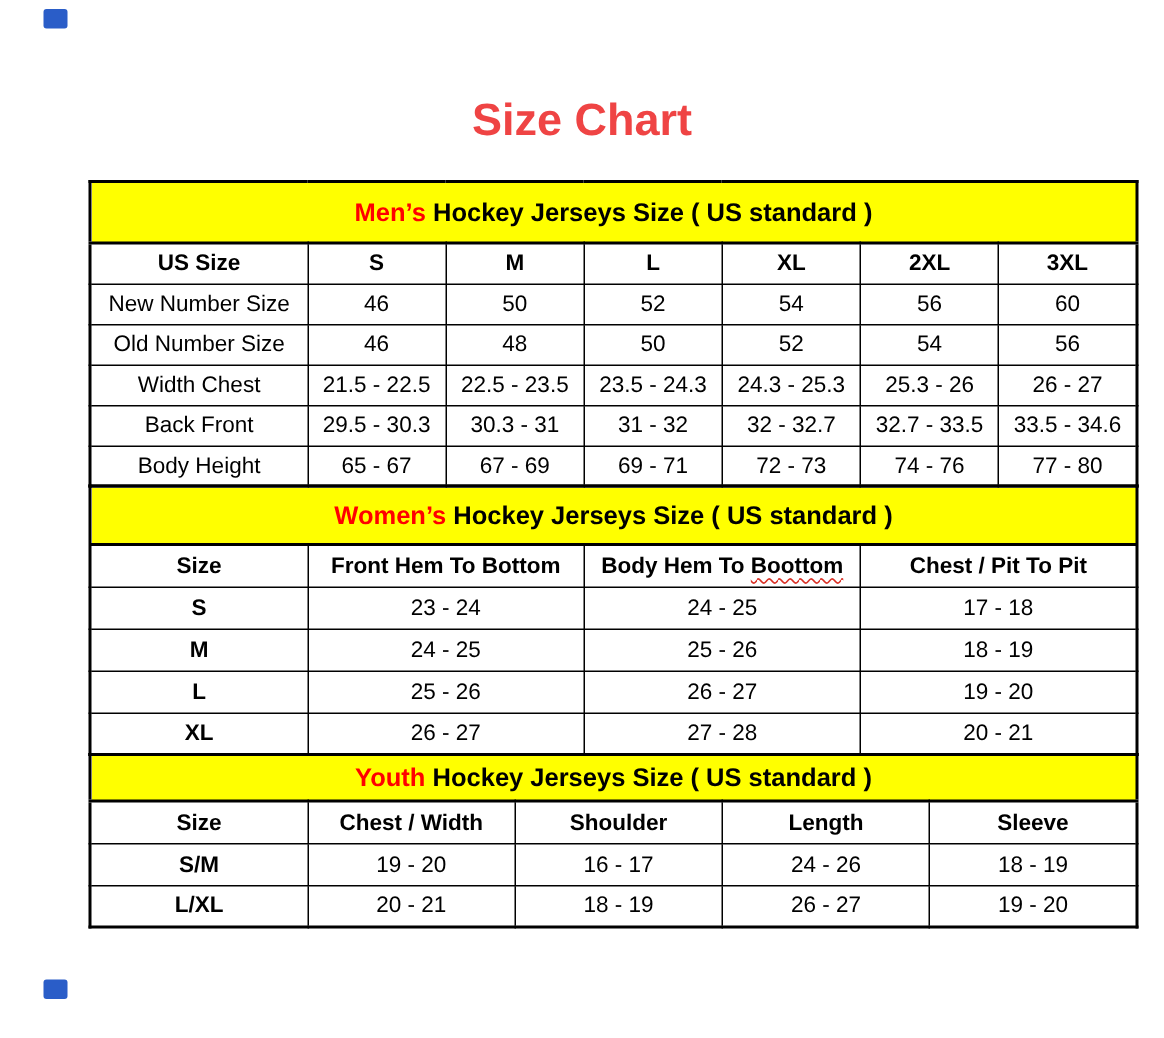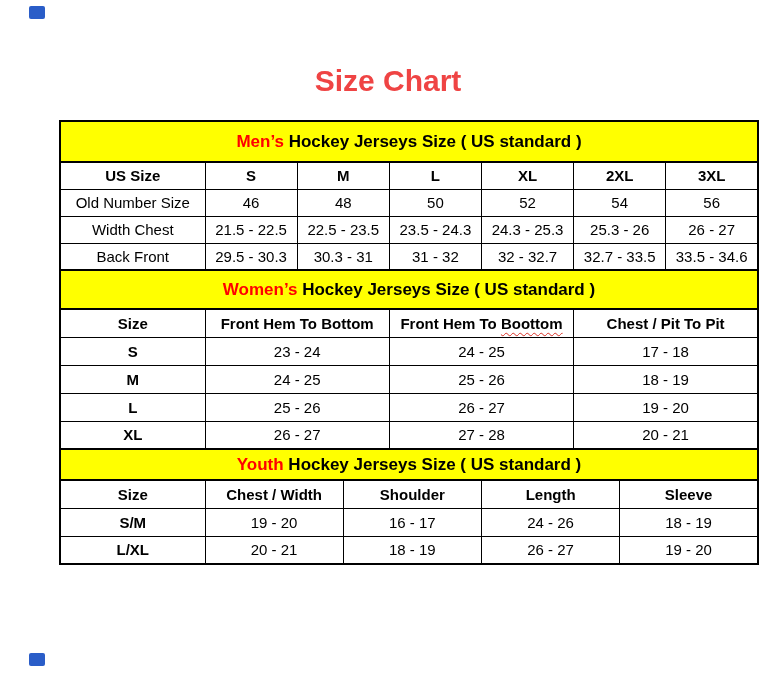--- a/index.html
+++ b/index.html
@@ -108,20 +108,29 @@
     <tr>
       <th>US Size</th>
       <th>S</th>
       <th>M</th>
       <th>L</th>
       <th>XL</th>
       <th>2XL</th>
       <th>3XL</th>
     </tr>
     <tr>
+      <td class="rowlabel">New Number Size</td>
+      <td>46</td>
+      <td>50</td>
+      <td>52</td>
+      <td>54</td>
+      <td>56</td>
+      <td>60</td>
+    </tr>
+    <tr>
       <td class="rowlabel">Old Number Size</td>
       <td>46</td>
       <td>48</td>
       <td>50</td>
       <td>52</td>
       <td>54</td>
       <td>56</td>
     </tr>
     <tr>
       <td class="rowlabel">Width Chest</td>
@@ -133,37 +142,46 @@
       <td>26 - 27</td>
     </tr>
     <tr>
       <td class="rowlabel">Back Front</td>
       <td>29.5 - 30.3</td>
       <td>30.3 - 31</td>
       <td>31 - 32</td>
       <td>32 - 32.7</td>
       <td>32.7 - 33.5</td>
       <td>33.5 - 34.6</td>
+    </tr>
+    <tr>
+      <td class="rowlabel">Body Height</td>
+      <td>65 - 67</td>
+      <td>67 - 69</td>
+      <td>69 - 71</td>
+      <td>72 - 73</td>
+      <td>74 - 76</td>
+      <td>77 - 80</td>
     </tr>
   </tbody>
     </table>
 
   <table class="size-table t-women">
     <colgroup>
         <col style="width:145px">
         <col span="3">
       </colgroup>
     <tbody>
         <tr class="band">
       <td colspan="4"><span class="red">Women’s</span><span> Hockey Jerseys Size ( US standard )</span></td>
     </tr>
     <tr>
       <th>Size</th>
       <th>Front Hem To Bottom</th>
-      <th><span>Front Hem To </span><span class="misspell">Boottom</span></th>
+      <th><span>Body Hem To </span><span class="misspell">Boottom</span></th>
       <th>Chest / Pit To Pit</th>
     </tr>
     <tr>
       <td class="rowlabel">S</td>
       <td>23 - 24</td>
       <td>24 - 25</td>
       <td>17 - 18</td>
     </tr>
     <tr>
       <td class="rowlabel">M</td>

